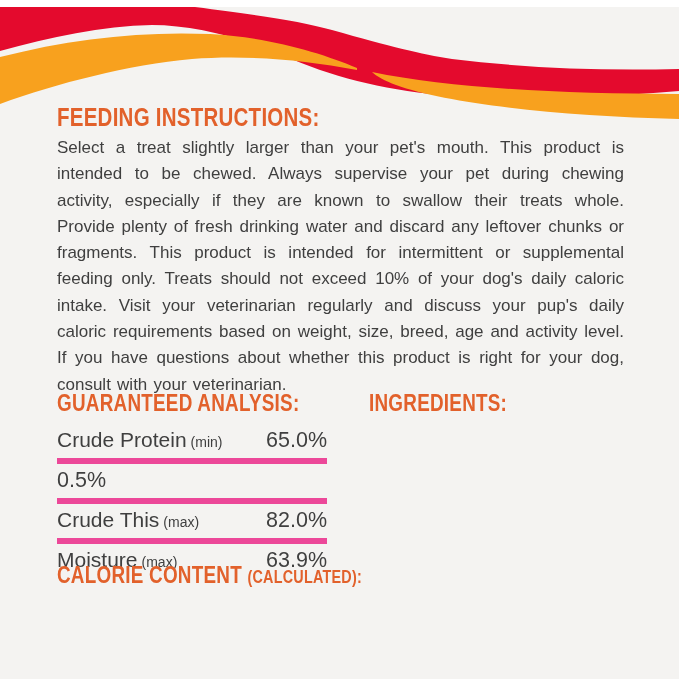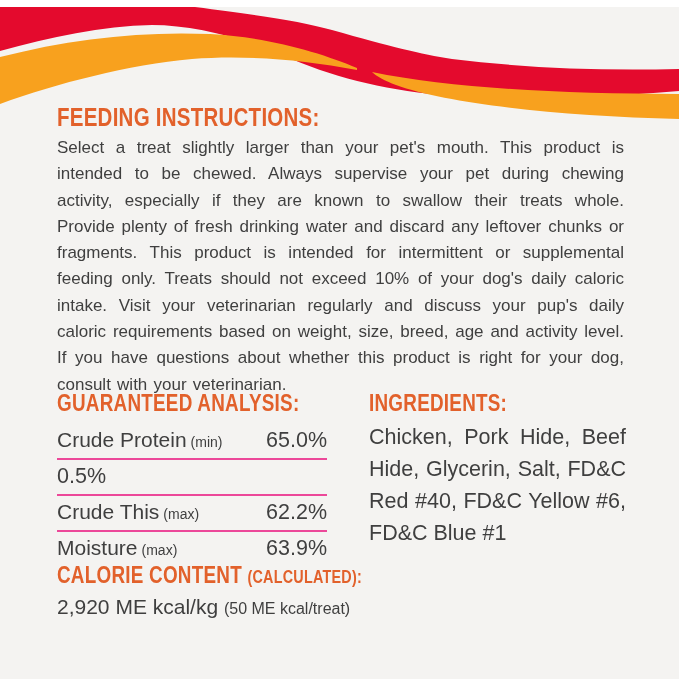--- a/index.html
+++ b/index.html
@@ -30,21 +30,21 @@
     color:#3F3F3F;
     text-align:justify; text-align-last:left;
     word-spacing:1.5px;
   }
 
   #ga-title { position:absolute; left:57px; top:383px; font-size:23px; }
   #ga-table { position:absolute; left:57px; top:417px; width:270px; color:#3F3F3F; }
   .ga-row {
     display:flex; justify-content:space-between; align-items:baseline;
     padding:4px 0 5px;
-    border-bottom:2px solid #ec4899;
+    border-bottom:6px solid #ec4899;
   }
   .ga-row:last-child { border-bottom:none; }
   .ga-labelwrap { white-space:nowrap; }
   .ga-label { font-size:21px; }
   .ga-qual { font-size:14px; margin-left:4px; }
   .ga-val { font-size:21.5px; }
 
   #calorie-title { position:absolute; left:57px; top:555px; font-size:23px; }
   #calorie-title .suffix { font-size:17.5px; }
   #calorie-value {
@@ -99,35 +99,30 @@
   <div id="ga-table">
     <div class="ga-row">
       <span class="ga-labelwrap"><span class="ga-label">Crude Protein</span><span class="ga-qual">(min)</span></span>
       <span class="ga-val">65.0%</span>
     </div>
     <div class="ga-row">
       <span class="ga-val">0.5%</span>
     </div>
     <div class="ga-row">
       <span class="ga-labelwrap"><span class="ga-label">Crude This</span><span class="ga-qual">(max)</span></span>
-      <span class="ga-val">62.2%</span>
+      <span class="ga-val">82.0%</span>
     </div>
     <div class="ga-row">
       <span class="ga-labelwrap"><span class="ga-label">Moisture</span><span class="ga-qual">(max)</span></span>
       <span class="ga-val">63.9%</span>
     </div>
   </div>
 
   <h2 class="heading" id="calorie-title">
     <span>CALORIE CONTENT</span>
     <span class="suffix">(CALCULATED):</span>
   </h2>
 
-  <p id="calorie-value">
-    <span>2,920 ME kcal/kg</span>
-    <span class="note">(50 ME kcal/treat)</span>
-  </p>
 
   <h2 class="heading" id="ing-title">INGREDIENTS:</h2>
 
-  <p id="ing-body">Chicken, Pork Hide, Beef Hide, Glycerin, Salt, FD&amp;C Red #40, FD&amp;C Yellow #6, FD&amp;C Blue #1</p>
 
 </div>
 
 </body></html>

